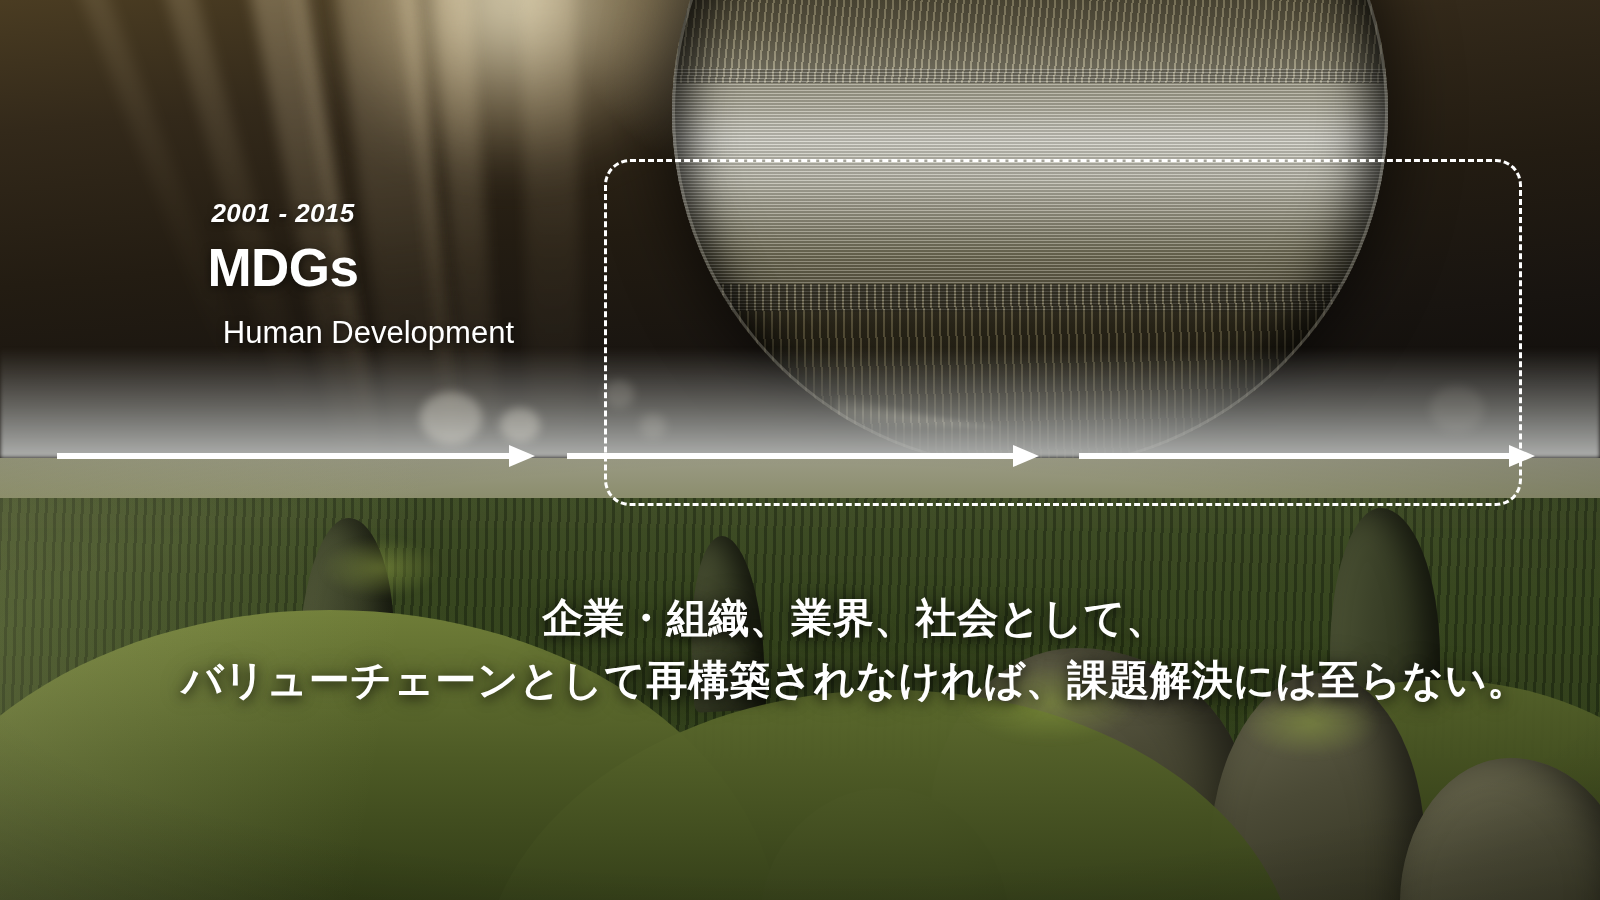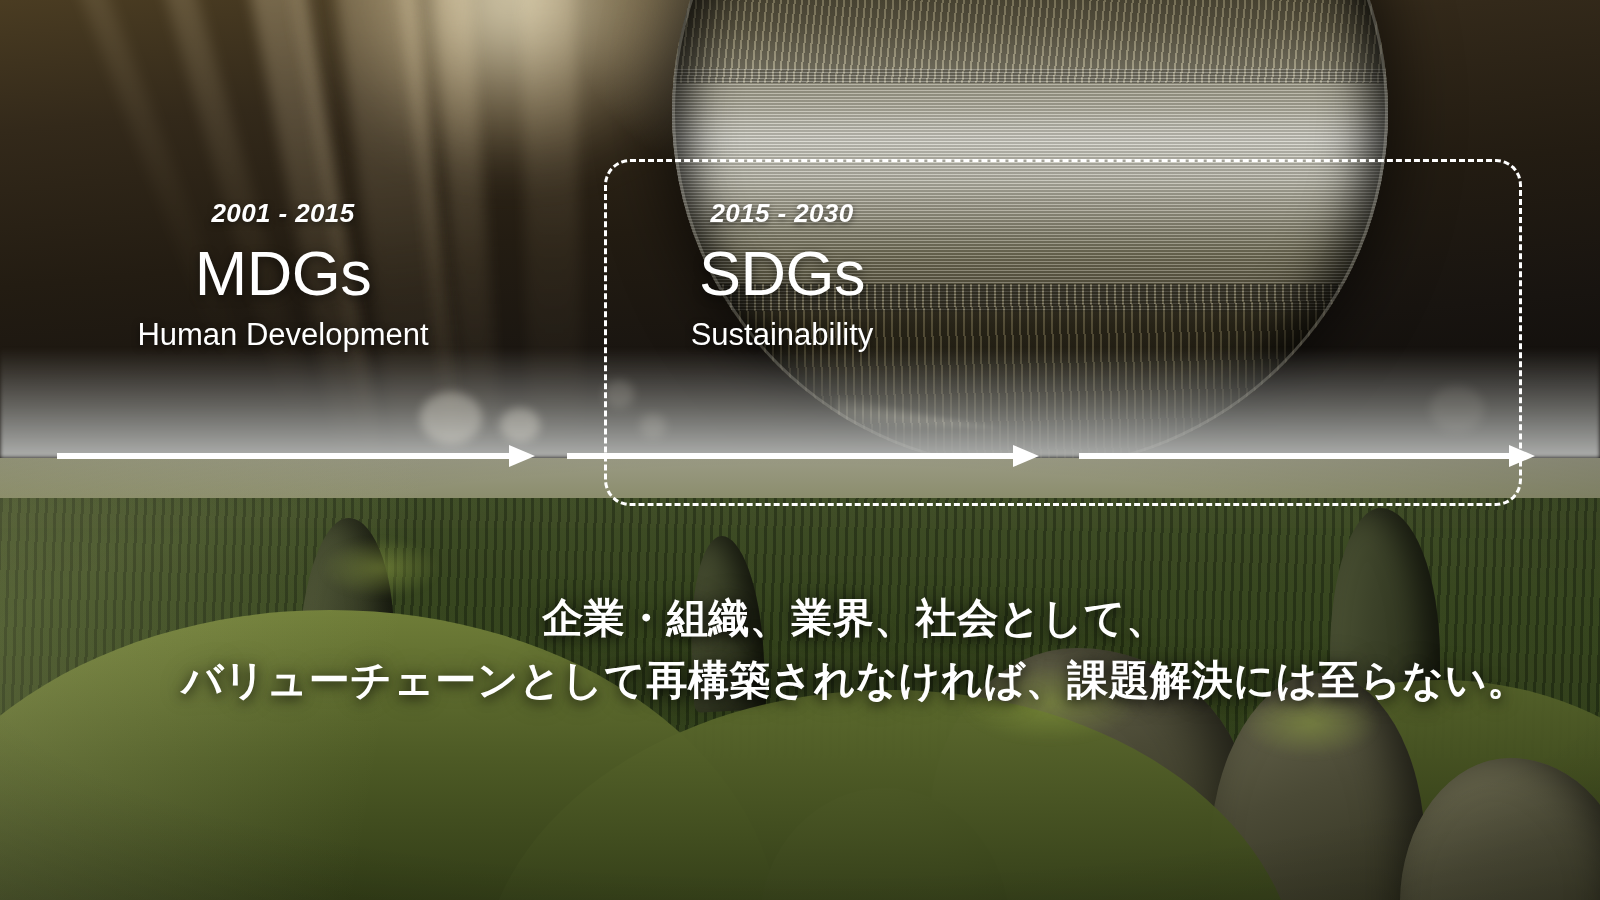--- a/index.html
+++ b/index.html
@@ -174,26 +174,26 @@
   .col{position:absolute;text-align:center;color:#fff;}
   .c1{left:45px;top:200px;width:462px;}
   .c2{left:560px;top:200px;width:430px;}
   .c3{left:1060px;top:200px;width:465px;}
 
   .period{
     font-style:italic;font-weight:700;font-size:26px;letter-spacing:.4px;
     text-shadow:0 2px 6px rgba(0,0,0,.55);margin:0 0 14px 0;line-height:1;
   }
   .title{
-    font-weight:400;font-size:63px;line-height:1.05;letter-spacing:-.5px;
-    text-shadow:0 3px 10px rgba(0,0,0,.5);margin:0 0 12px 0;white-space:nowrap;
+    font-weight:700;font-size:53px;line-height:1.05;letter-spacing:-.5px;
+    text-shadow:0 3px 10px rgba(0,0,0,.5);margin:0 0 20px 0;white-space:nowrap;
   }
   .subtitle{
     font-size:31px;font-weight:400;line-height:1.1;
-    text-shadow:0 2px 7px rgba(0,0,0,.55);margin:0;
+    text-shadow:0 2px 7px rgba(0,0,0,.55);margin:0;text-align:right;
   }
 
   
   .arrow{position:absolute;height:12px;}
   .arrow .shaft{position:absolute;left:0;top:3px;height:6px;background:#fff;}
   .arrow .head{
     position:absolute;top:-5px;width:0;height:0;
     border-top:11px solid transparent;border-bottom:11px solid transparent;
     border-left:26px solid #fff;
   }
@@ -270,25 +270,20 @@
   <div class="stage">
 
     <div class="dashbox"></div>
 
     <div class="col c1">
       <p class="period">2001 - 2015</p>
       <p class="title">MDGs</p>
       <p class="subtitle">Human Development</p>
     </div>
 
-    <div class="col c2">
-      <p class="period">2015 - 2030</p>
-      <p class="title">SDGs</p>
-      <p class="subtitle">Sustainability</p>
-    </div>
 
 
     <div class="arrow a1">
       <div class="shaft"></div>
       <div class="head"></div>
     </div>
     <div class="arrow a2">
       <div class="shaft"></div>
       <div class="head"></div>
     </div>

